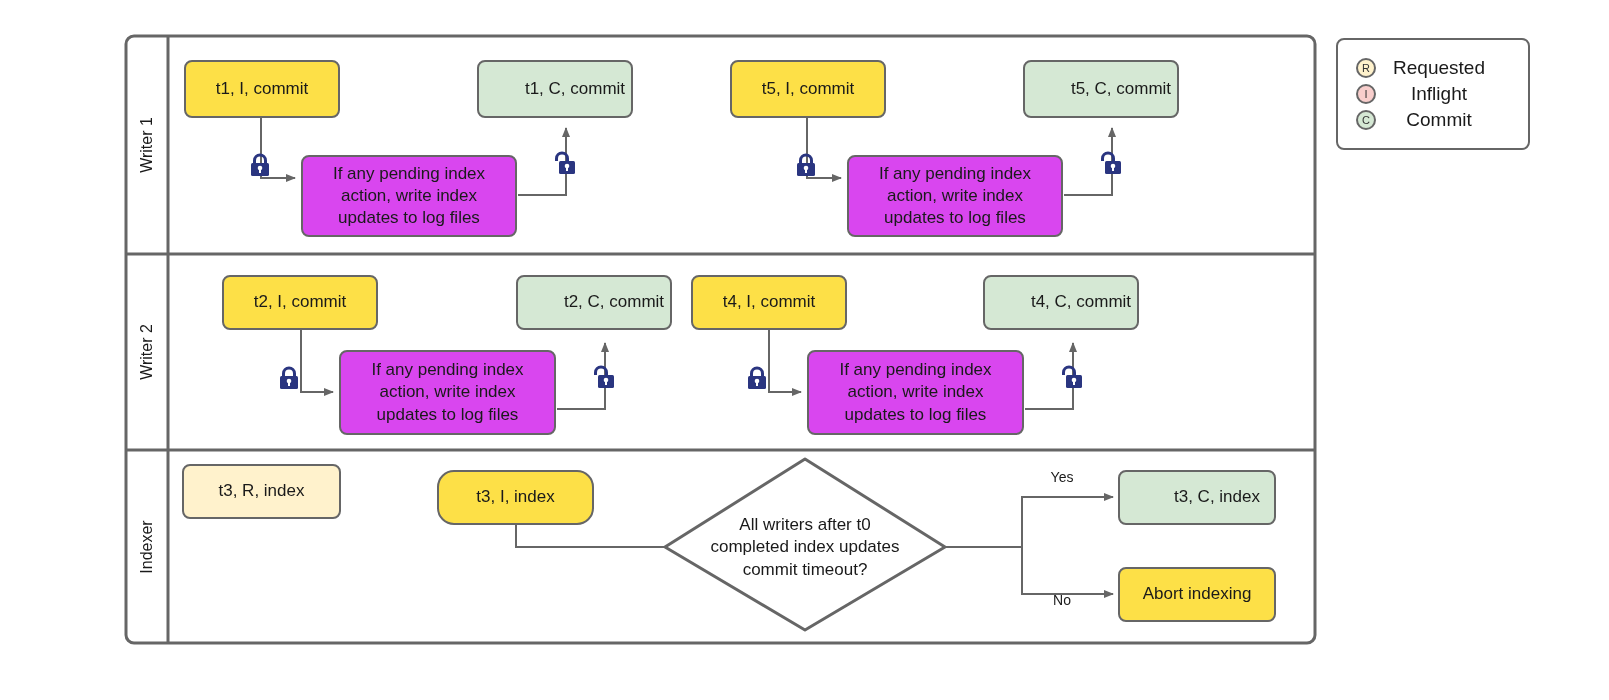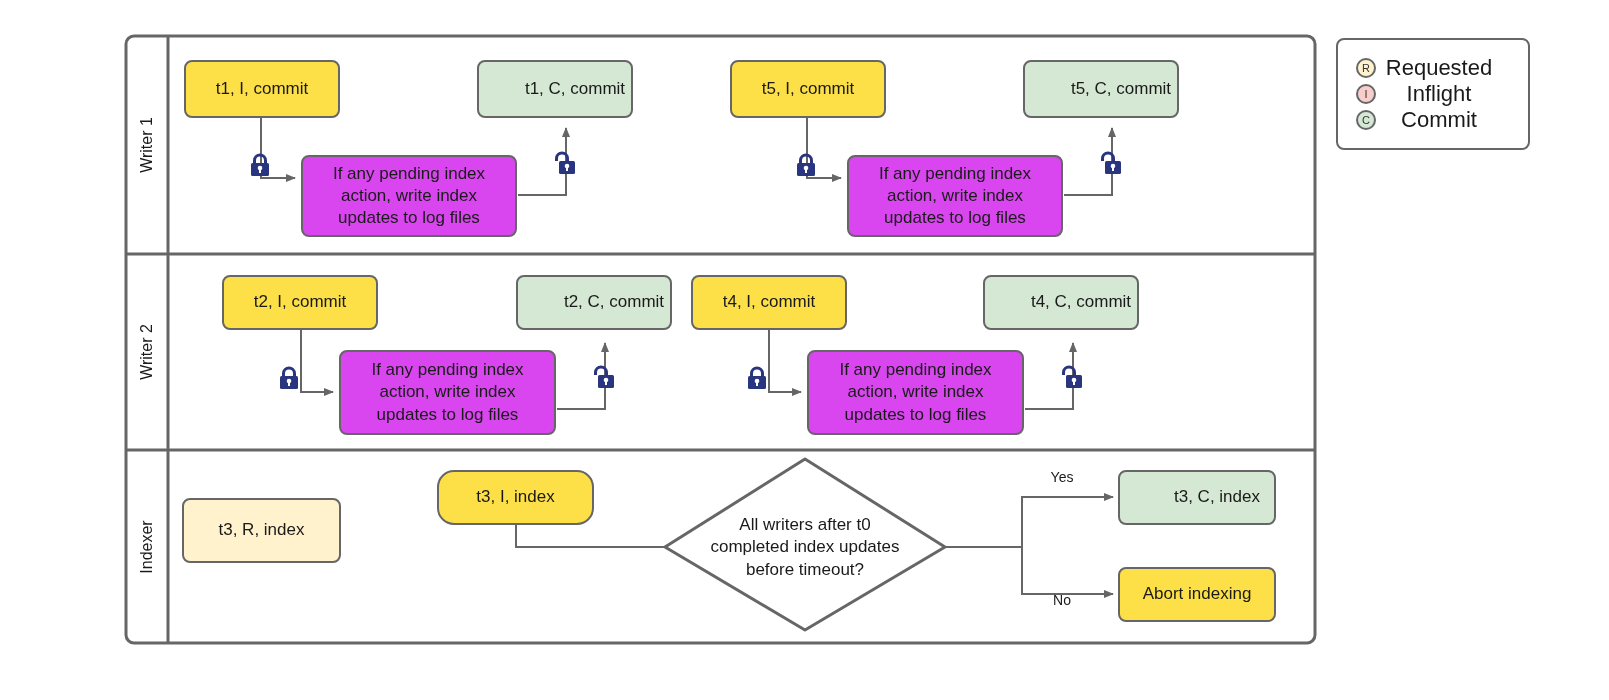--- a/index.html
+++ b/index.html
@@ -84,21 +84,21 @@
     align-items: center;
     justify-content: center;
     font-size: 11px;
     color: #333333;
     flex: 0 0 auto;
   }
   .legend-badge.requested { background: #fff2cc; }
   .legend-badge.inflight  { background: #f8cecc; }
   .legend-badge.commit    { background: #d5e8d4; }
   .legend-text {
-    font-size: 22px;
+    font-size: 19px;
     color: #1a1a1a;
     margin-left: 8px;
     width: 110px;
     text-align: center;
   }
 
   .lock {
     position: absolute;
     width: 22px;
     height: 24px;
@@ -188,26 +188,26 @@
   <div class="node inflight" style="left:691px; top:275px; width:156px; height:55px;">t4, I, commit</div>
   <div class="node commit" style="left:983px; top:275px; width:156px; height:55px;">t4, C, commit</div>
 
   <div class="node plain" style="left:339px; top:350px; width:217px; height:85px;">If any pending index
 action, write index
 updates to log files</div>
   <div class="node plain" style="left:807px; top:350px; width:217px; height:85px;">If any pending index
 action, write index
 updates to log files</div>
 
-  <div class="node requested" style="left:182px; top:498px; width:159px; height:65px;text-align:center;">t3, R, index</div>
+  <div class="node requested" style="left:182px; top:464px; width:159px; height:55px;text-align:center;">t3, R, index</div>
   <div class="node inflight" style="left:437px; top:470px; width:157px; height:55px;border-radius:17px;">t3, I, index</div>
 
   <div class="diamond-text" style="left:675px; top:500px; width:260px; height:95px;">All writers after t0
 completed index updates
-before timeout?</div>
+commit timeout?</div>
 
   <div class="edge-label" style="left:1032px; top:469px; width:60px;">Yes</div>
   <div class="edge-label" style="left:1032px; top:592px; width:60px;">No</div>
 
   <div class="node commit" style="left:1118px; top:470px; width:158px; height:55px;">t3, C, index</div>
   <div class="node inflight" style="left:1118px; top:567px; width:158px; height:55px;">Abort indexing</div>
 
   <div class="lock" style="left:249px; top:153px;">
     <svg viewBox="0 0 22 24" width="22" height="24">
       <path d="M5.5 10 V7.5 a5.5 5.5 0 0 1 11 0 V10" fill="none" stroke="#2a3580" stroke-width="3"></path>

